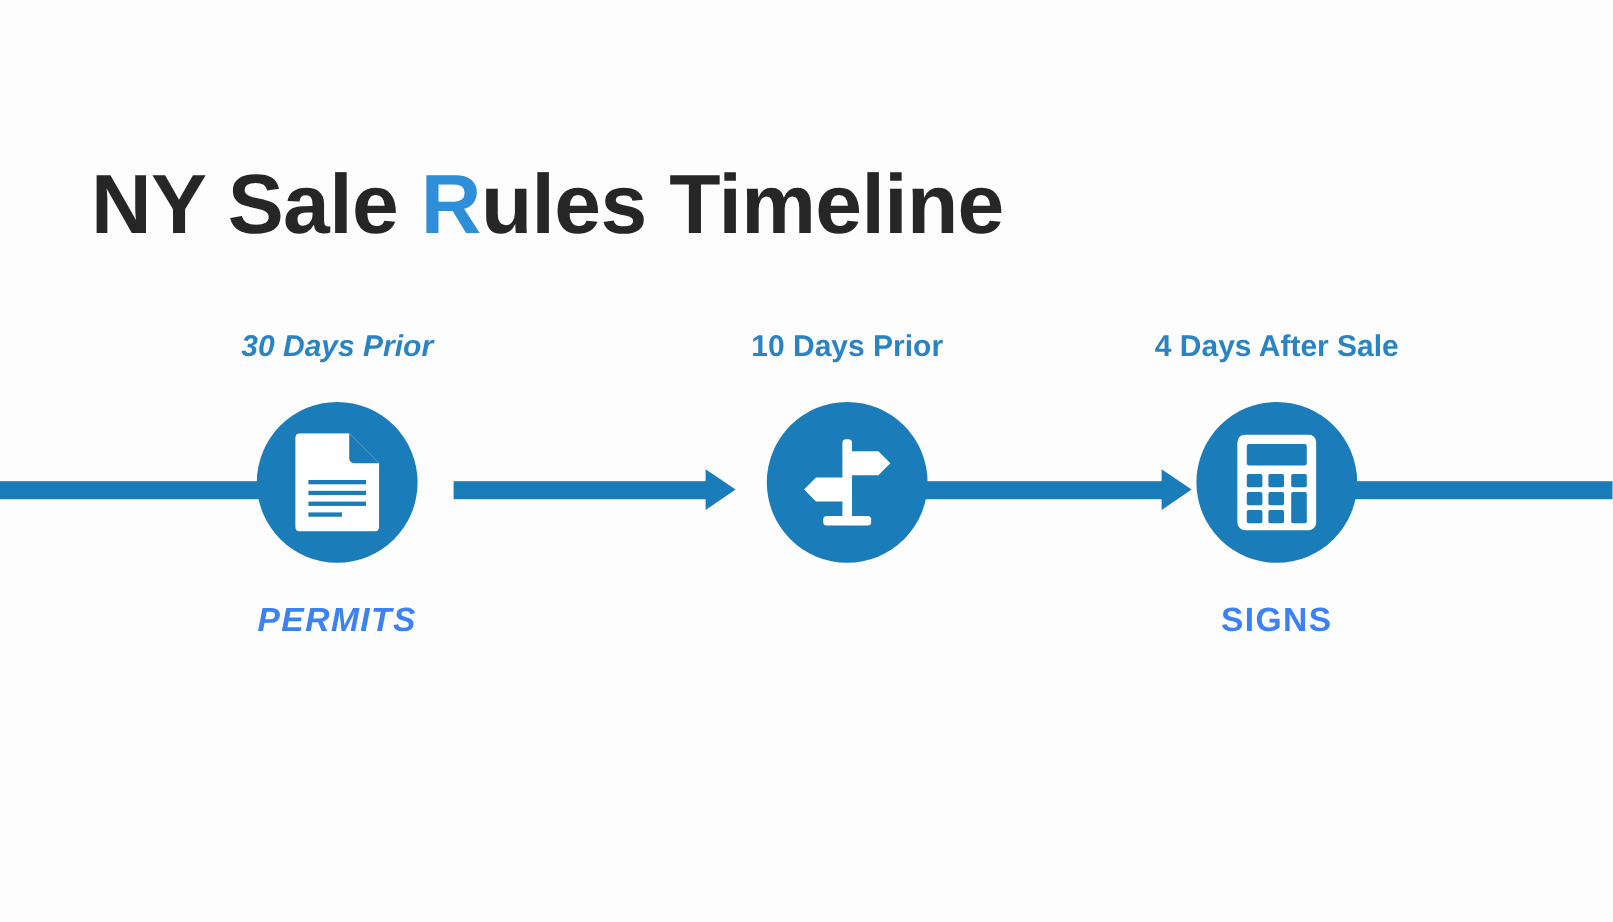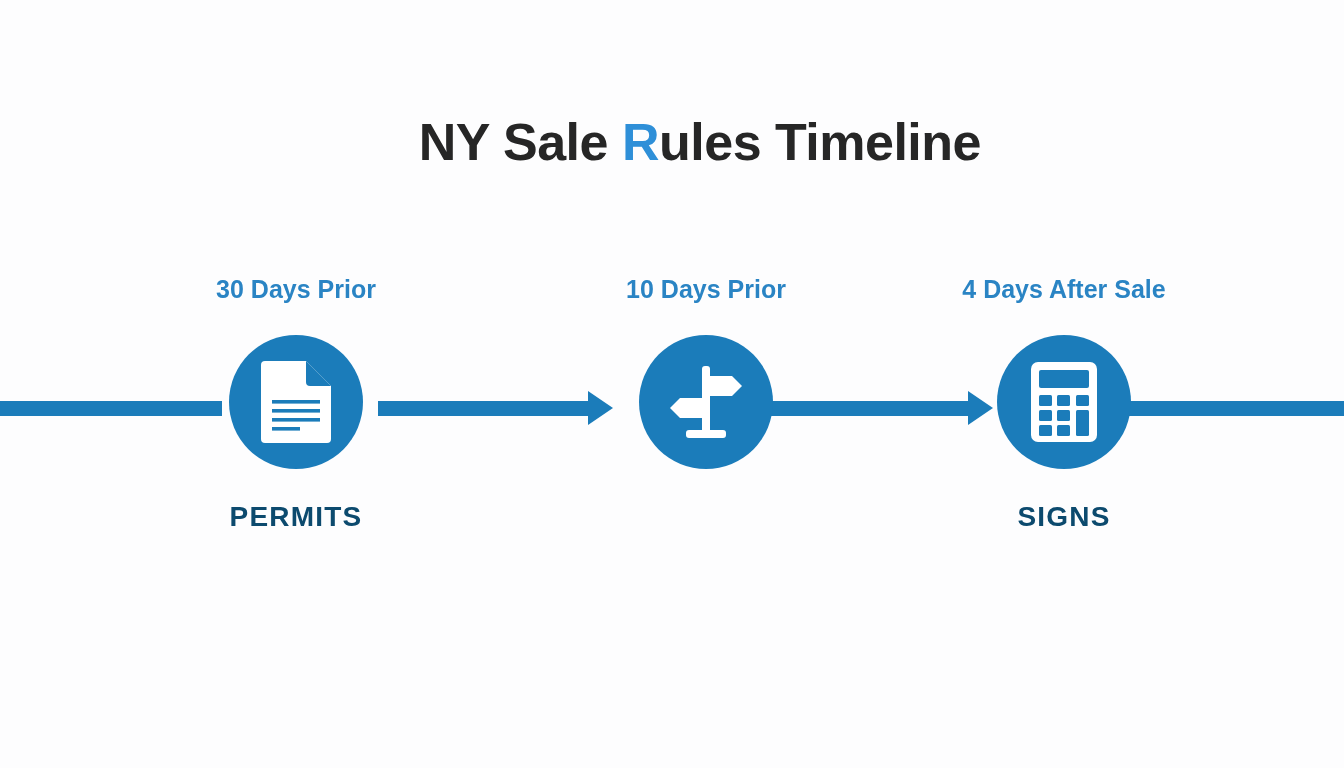--- a/index.html
+++ b/index.html
@@ -17,22 +17,21 @@
     background: #fdfdfe;
     overflow: hidden;
   }
 
   
   .title {
     position: absolute;
     top: 60px;
     left: 0;
     width: 1344px;
-    text-align: center;
-    font-size: 52px;
+    font-size: 70px;
     font-weight: bold;
     letter-spacing: -0.5px;
     color: #262626;
     line-height: 1.05;
     white-space: pre;
   }
   .title .accent {
     color: #2E8FD8;
   }
 
@@ -89,21 +88,21 @@
     margin: 29px auto 0 auto;
     width: 134px;
     height: 134px;
     border-radius: 50%;
     background: #1b7cba;
   }
   .step-name {
     margin-top: 32px;
     font-size: 28px;
     font-weight: bold;
-    color: #0c4a6e;
+    color: #3b82f6;
     letter-spacing: 1.2px;
   }
 
   .icon-svg {
     position: absolute;
     left: 50%;
     top: 50%;
     transform: translate(-50%, -50%);
   }
 </style>
@@ -123,21 +122,21 @@
     <div class="head" style="left:210px;"></div>
   </div>
 
   <div class="connector" style="left:758px; width:235px;">
     <div class="shaft" style="width:212px;"></div>
     <div class="head" style="left:210px;"></div>
   </div>
 
   <div class="rail rail-right"></div>
 
-  <div class="step" style="left:146px;">
+  <div class="step" style="left:131px;font-style:italic;">
     <div class="step-time">30 Days Prior</div>
     <div class="circle">
       <svg class="icon-svg" width="70" height="82" viewBox="0 0 70 82">
         <path d="M4 0 H45 L70 25 V78 A4 4 0 0 1 66 82 H4 A4 4 0 0 1 0 78 V4 A4 4 0 0 1 4 0 Z" fill="#ffffff"></path>
         <path d="M45 0 L70 25 H49 A4 4 0 0 1 45 21 Z" fill="#1b7cba"></path>
         <rect x="11" y="39" width="48" height="3.6" fill="#1b7cba"></rect>
         <rect x="11" y="48" width="48" height="3.6" fill="#1b7cba"></rect>
         <rect x="11" y="57" width="48" height="3.6" fill="#1b7cba"></rect>
         <rect x="11" y="66" width="28" height="3.6" fill="#1b7cba"></rect>
       </svg>

